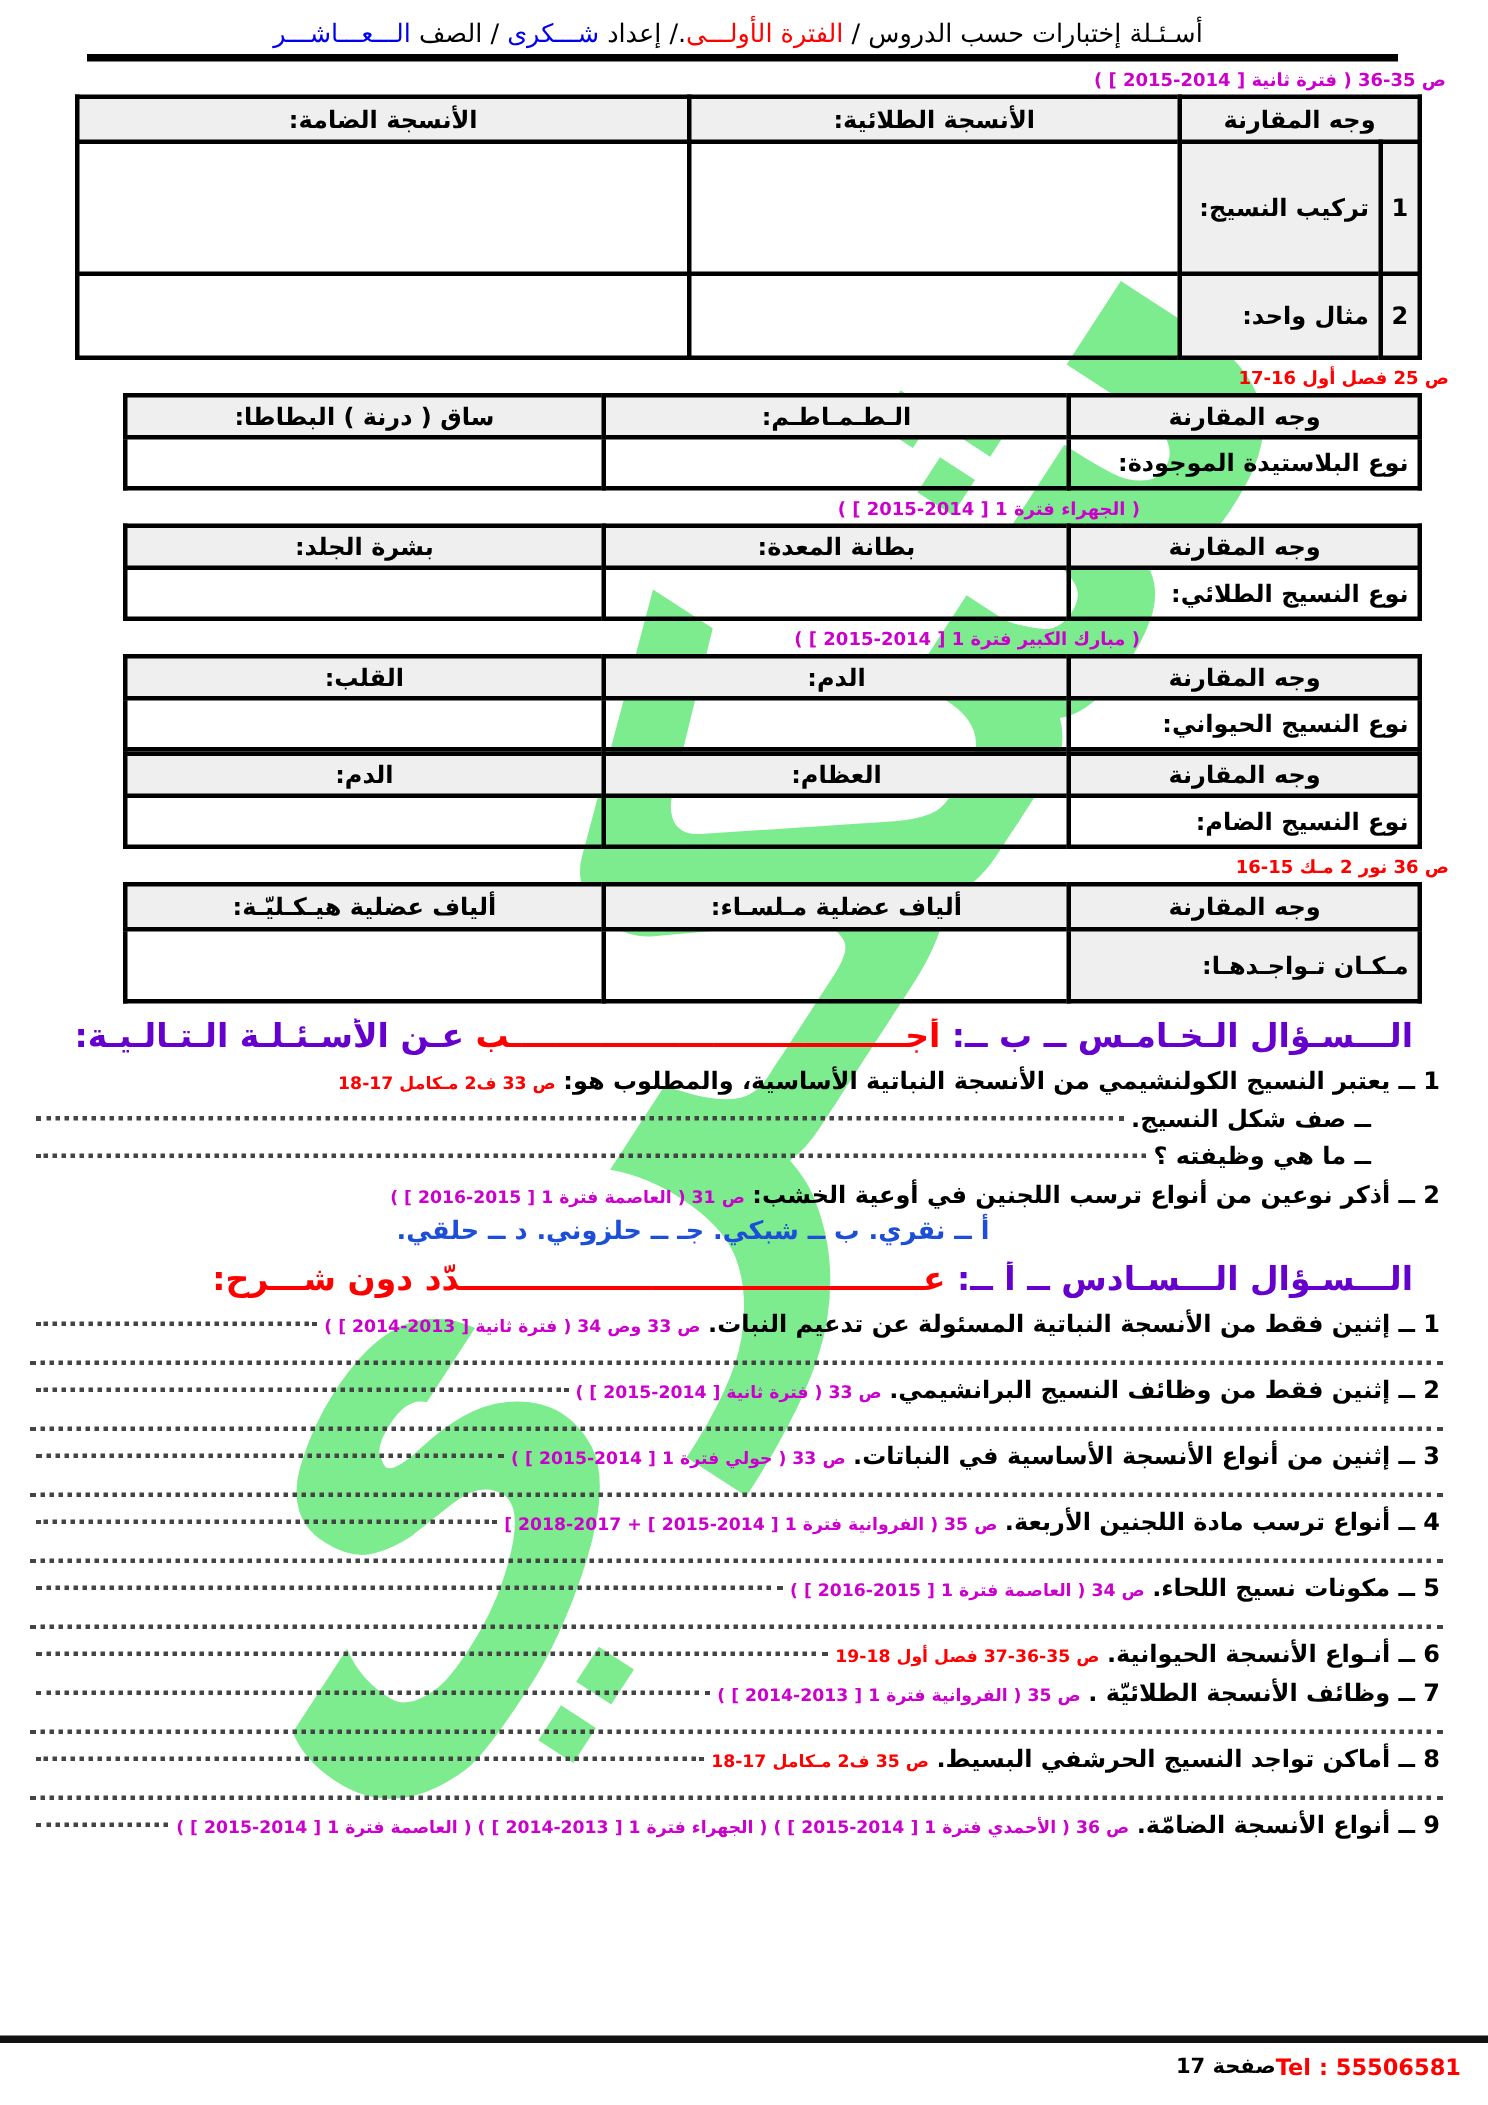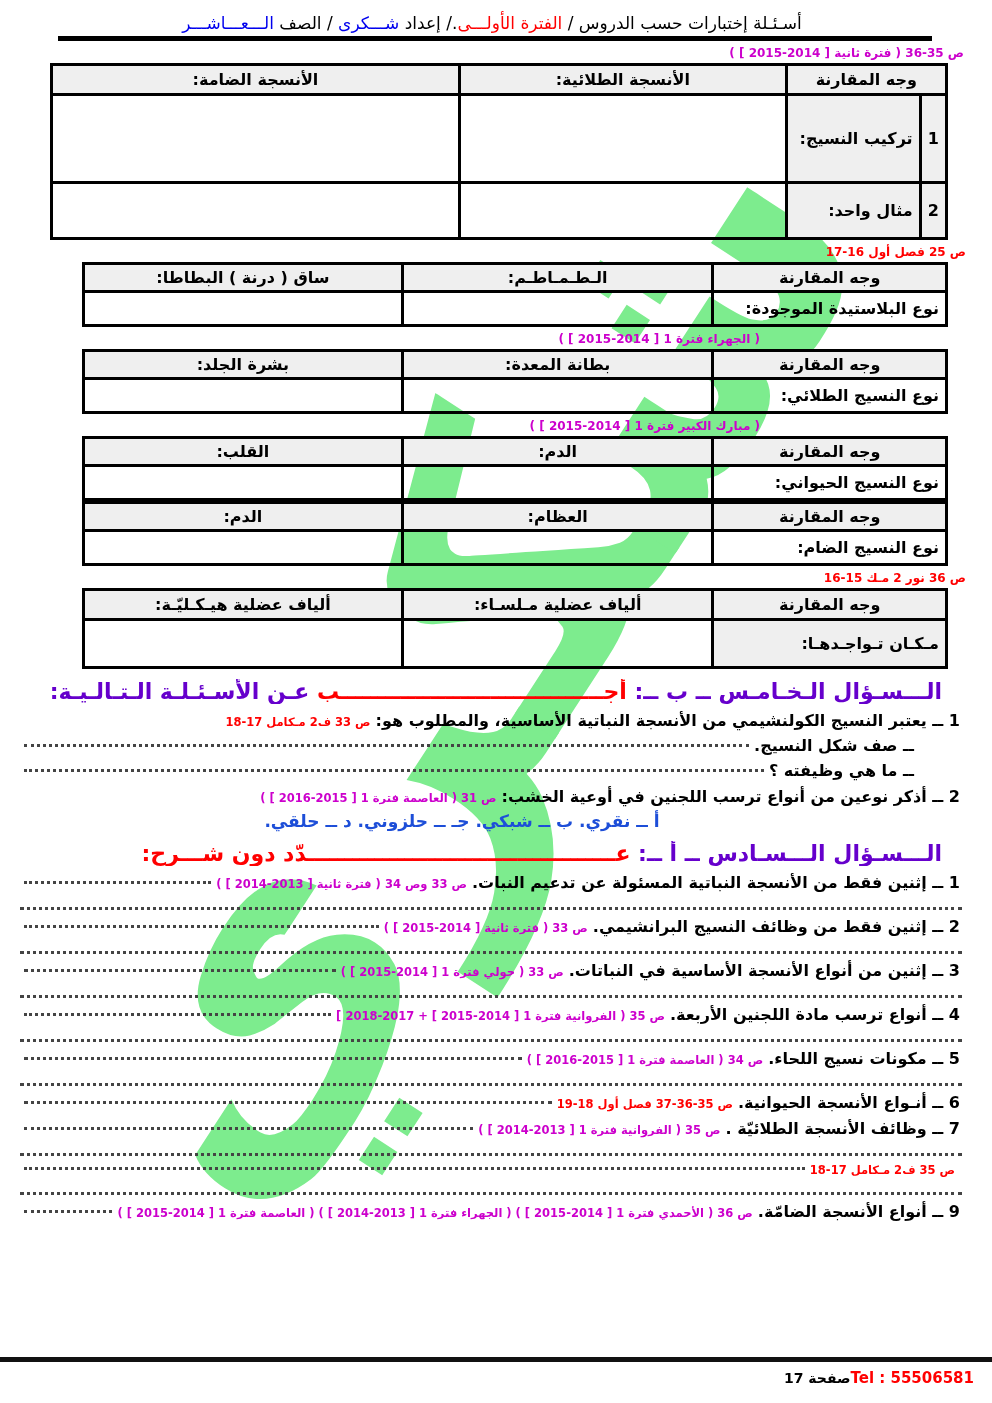--- a/index.html
+++ b/index.html
@@ -267,20 +267,21 @@
   </div>
 
   <div class="q-line">
     <span class="q-label">7 ــ وظائف الأنسجة الطلائيّة .</span>
     <span class="cite magenta">ص 35 ( الفروانية فترة 1 [ 2013-2014 ] )</span>
     <span class="leader"></span>
   </div>
   <div class="dotline"></div>
 
   <div class="q-line">
+    <span class="q-label">8 ــ أماكن تواجد النسيج الحرشفي البسيط.</span>
     <span class="cite red">ص 35 ف2 مـكامل 17-18</span>
     <span class="leader"></span>
   </div>
   <div class="dotline"></div>
 
   <div class="q-line">
     <span class="q-label">9 ــ أنواع الأنسجة الضامّة.</span>
     <span class="cite magenta">ص 36 ( الأحمدي فترة 1 [ 2014-2015 ] ) ( الجهراء فترة 1 [ 2013-2014 ] ) ( العاصمة فترة 1 [ 2014-2015 ] )</span>
     <span class="leader"></span>
   </div>

